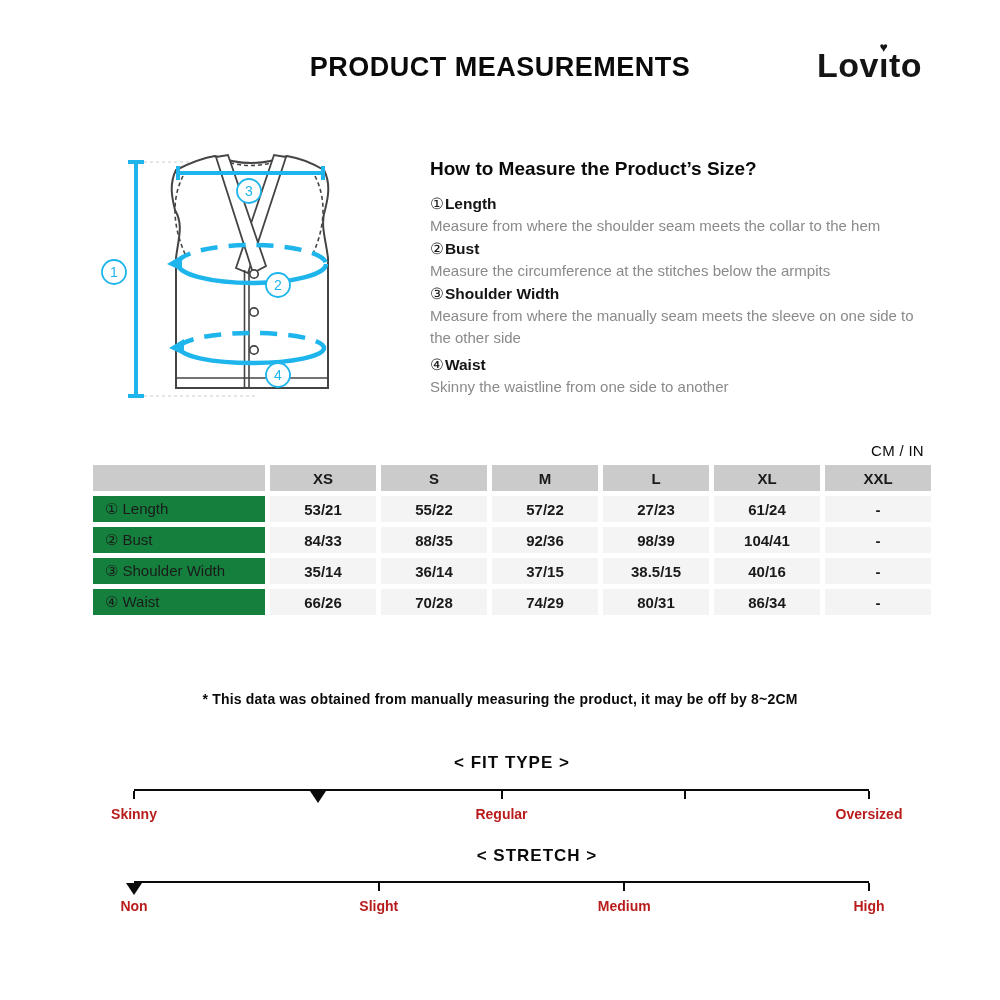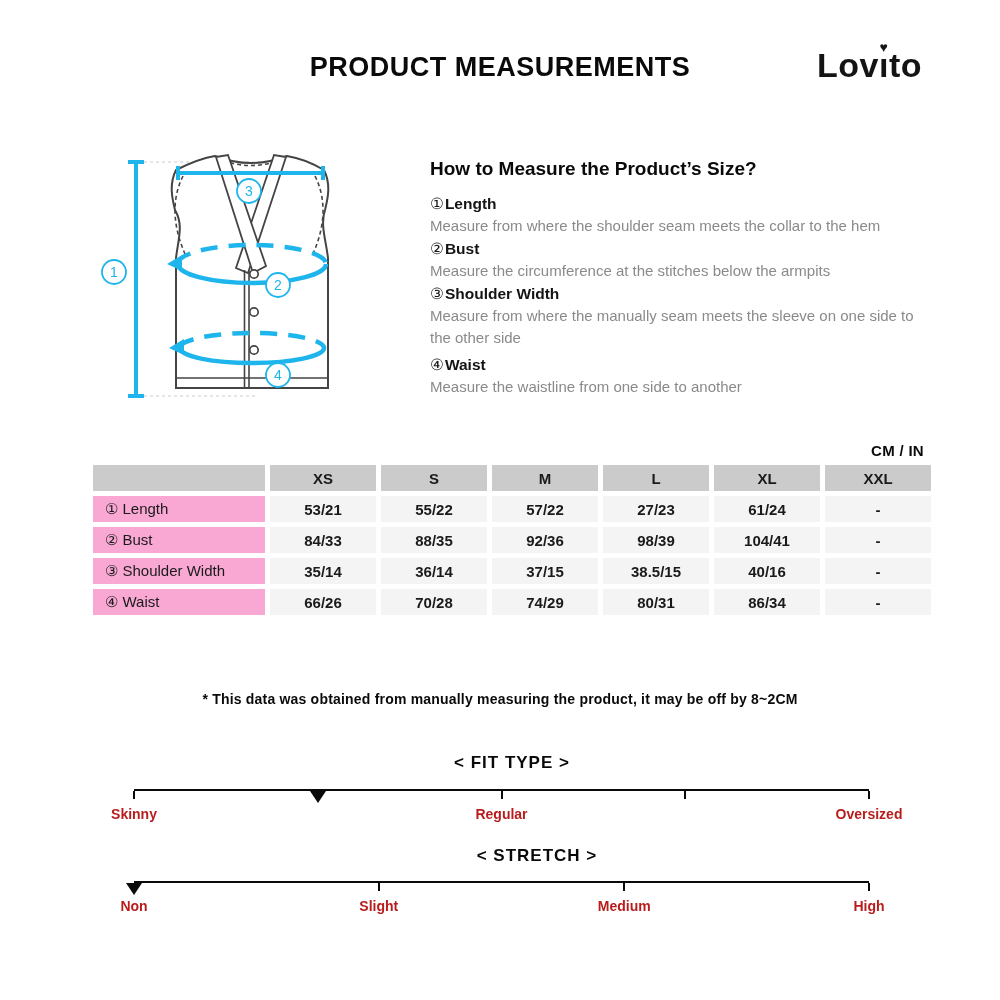--- a/index.html
+++ b/index.html
@@ -19,26 +19,26 @@
 
   
   .howto { position:absolute; left:430px; top:158px; width:540px; }
   .howto h2 { font-size:19px; font-weight:700; color:#0a0a0a; margin-bottom:12px; }
   .ht-label { font-size:15.5px; font-weight:700; color:#141414; line-height:23px; }
   .ht-label .circ { font-weight:400; margin-right:1px; }
   .ht-desc { font-size:15px; color:#8a8a8a; line-height:22px; width:505px; }
   .ht-item.gap { margin-top:4px; }
 
   
-  .unit { position:absolute; top:442px; right:76px; font-size:15px; font-weight:700; color:#0a0a0a; letter-spacing:.3px; }
+  .unit { position:absolute; top:442px; right:76px; font-size:15px; font-weight:400; color:#0a0a0a; letter-spacing:.3px; }
   table.sizes { position:absolute; left:88px; top:460px; border-collapse:separate; border-spacing:5px; }
   table.sizes td, table.sizes th { height:26px; text-align:center; vertical-align:middle; font-size:15px; }
   table.sizes th { background:#cbcbcb; font-weight:700; color:#1a1a1a; width:106px; }
   table.sizes th.corner { width:172px; background:#cbcbcb; }
-  table.sizes td.rowlabel { background:#f9a8d4; text-align:left; padding-left:12px; font-weight:500; color:#1a1a1a; }
+  table.sizes td.rowlabel { background:#15803d; text-align:left; padding-left:12px; font-weight:500; color:#1a1a1a; }
   table.sizes td.val { background:#f4f4f4; font-weight:700; color:#1a1a1a; }
   td.rowlabel .circ { font-weight:400; margin-right:4px; }
 
   
   .note { position:absolute; top:691px; left:0; width:1000px; text-align:center;
           font-size:14px; font-weight:700; letter-spacing:.2px; color:#0a0a0a; }
 
   
   .scale-title { position:absolute; left:0; width:1000px; text-align:center;
                  font-size:17px; font-weight:800; letter-spacing:1px; color:#0a0a0a;padding-left:24px; }
@@ -129,21 +129,21 @@
     <div class="ht-item">
       <div class="ht-label"><span class="circ">②</span><span>Bust</span></div>
       <div class="ht-desc">Measure the circumference at the stitches below the armpits</div>
     </div>
     <div class="ht-item">
       <div class="ht-label"><span class="circ">③</span><span>Shoulder Width</span></div>
       <div class="ht-desc">Measure from where the manually seam meets the sleeve on one side to the other side</div>
     </div>
     <div class="ht-item gap">
       <div class="ht-label"><span class="circ">④</span><span>Waist</span></div>
-      <div class="ht-desc">Measure the waistline from one side to another</div>
+      <div class="ht-desc">Skinny the waistline from one side to another</div>
     </div>
   </div>
 
   <div class="unit">CM / IN</div>
 
   <table class="sizes">
     <tbody>
         <tr>
       <th class="corner"></th>
       <th>XS</th>

